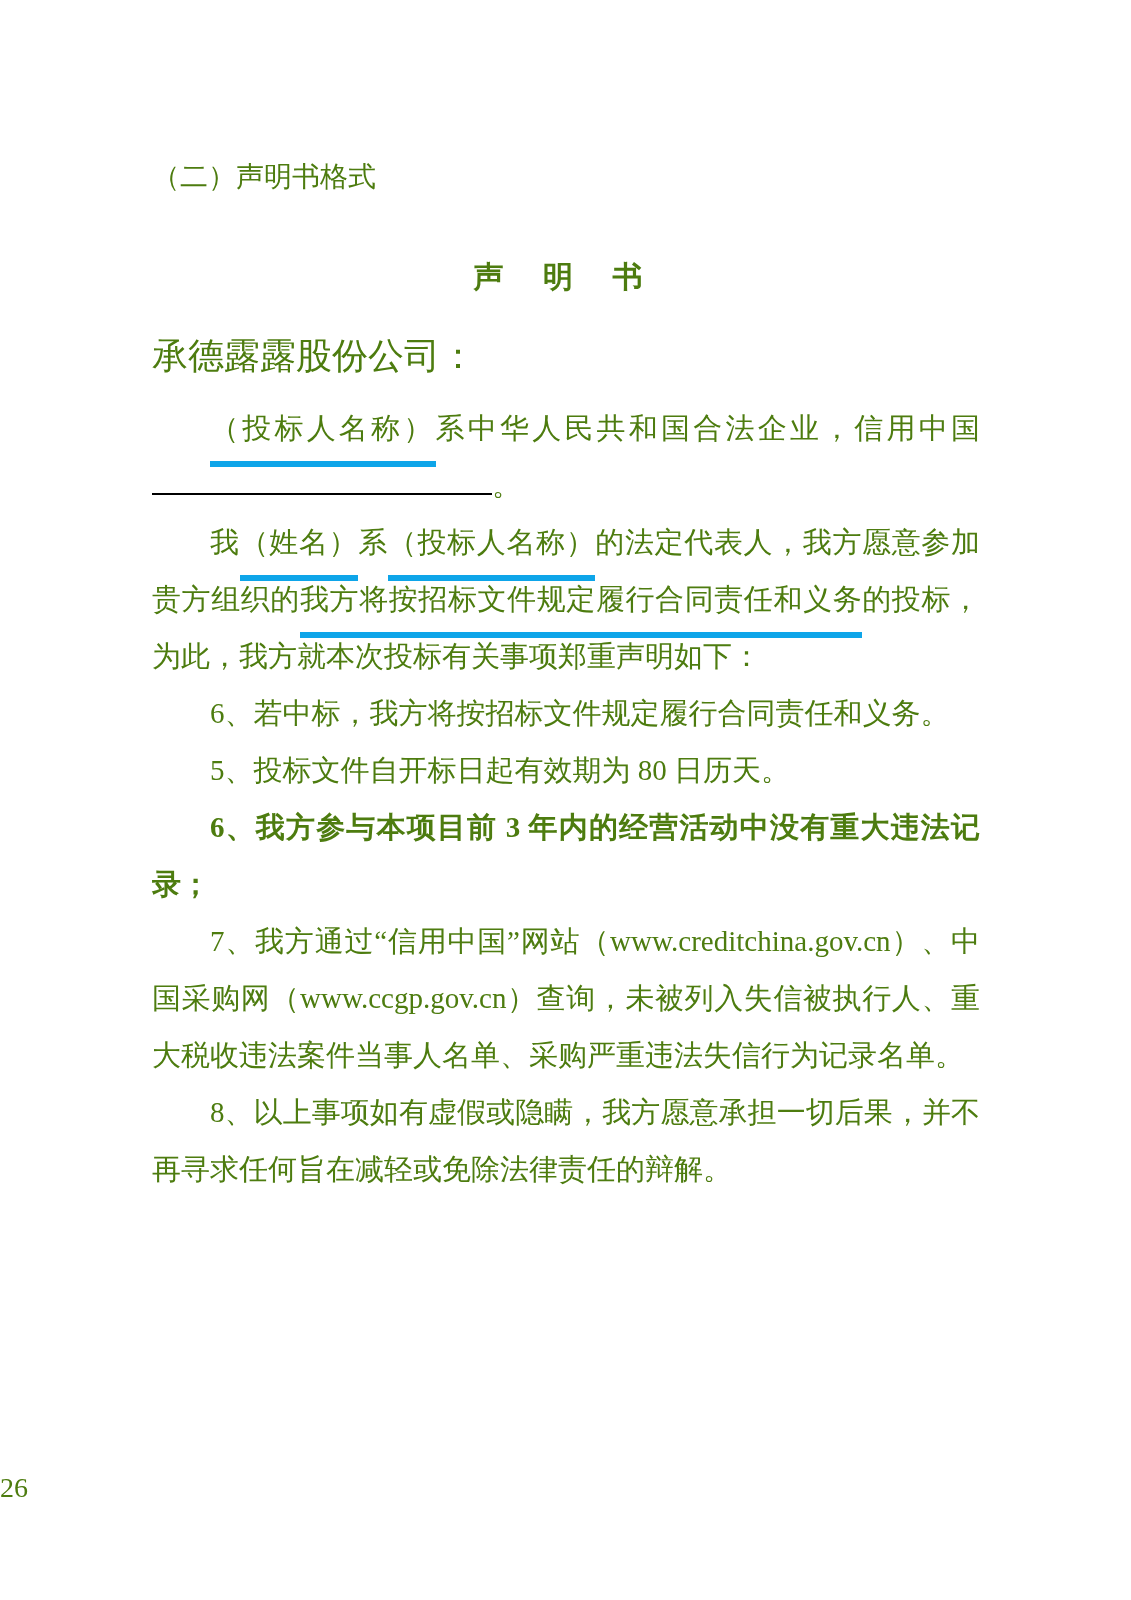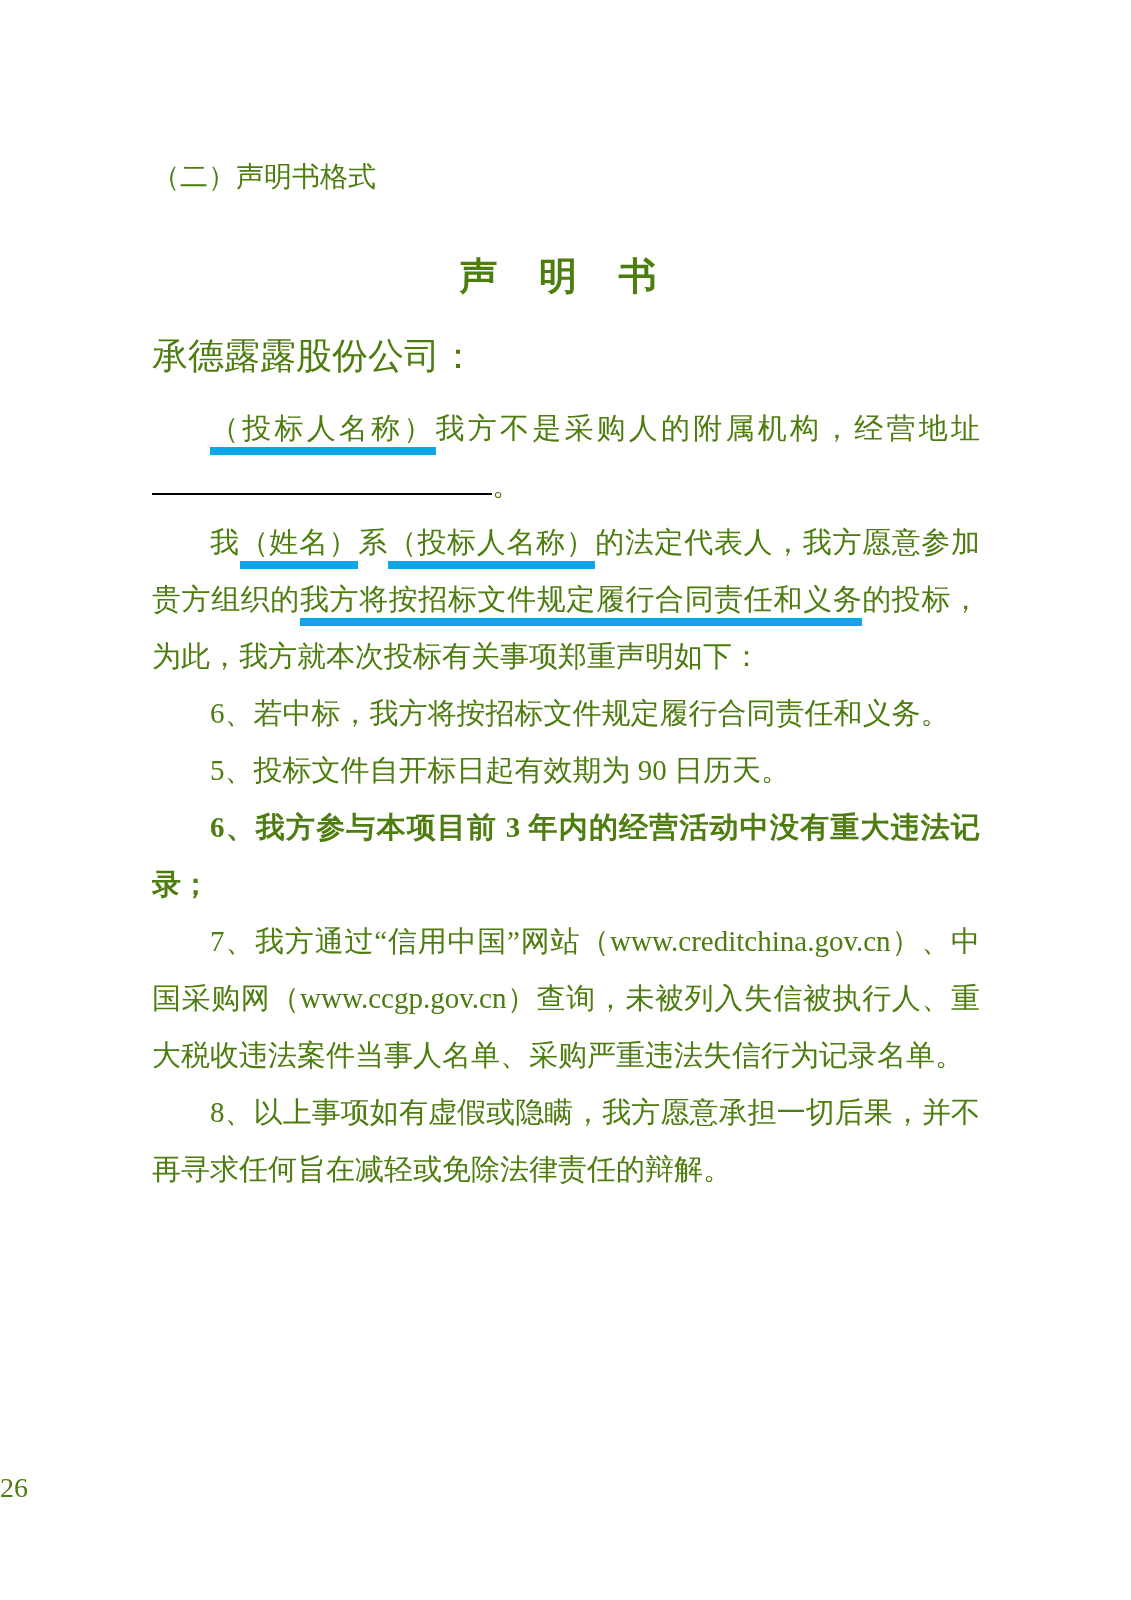--- a/index.html
+++ b/index.html
@@ -15,21 +15,21 @@
     padding: 148px 151px 0 152px;
     overflow: hidden;
   }
   .section-heading {
     font-size: 28px;
     line-height: 57px;
     text-align: left;
     white-space: nowrap;
   }
   .doc-title {
-    font-size: 38px;
+    font-size: 30px;
     font-weight: bold;
     line-height: 57px;
     text-align: center;
     letter-spacing: 16px;
     margin-top: 43px;
   }
   .salutation {
     font-size: 36px;
     line-height: 57px;
     margin-top: 23px;
@@ -38,22 +38,22 @@
   .doc-body { margin-top: 15px; }
   .doc-body p.para {
     margin: 0;
     font-size: 29px;
     line-height: 57px;
     text-align: justify;
     text-indent: 2em;
   }
   .doc-body p.para.bold { font-weight: bold; }
   .u {
-    border-bottom: 8px solid #0ea5e9;
-    padding-bottom: 3px;
+    border-bottom: 6px solid #0ea5e9;
+    padding-bottom: 17px;
   }
   .blank {
     display: inline-block;
     width: 340px;
     height: 1em;
     border-bottom: 2px solid #000;
     vertical-align: baseline;
   }
   .page-number {
     position: absolute;
@@ -69,23 +69,23 @@
 <body>
 
 <div class="page">
   <div class="section-heading">（二）声明书格式</div>
 
   <div class="doc-title">声 明 书</div>
 
   <div class="salutation">承德露露股份公司：</div>
 
   <div class="doc-body">
-      <p class="para"><span class="u">（投标人名称）</span><span>我方不是采购人的附属机构，经营地址</span><span class="blank"></span><span>。</span></p>
+      <p class="para"><span class="u">（投标人名称）</span><span>系中华人民共和国合法企业，信用中国</span><span class="blank"></span><span>。</span></p>
       <p class="para"><span>我</span><span class="u">（姓名）</span><span>系</span><span class="u">（投标人名称）</span><span>的法定代表人，我方愿意参加贵方组织的</span><span class="u">我方将按招标文件规定履行合同责任和义务</span><span>的投标，为此，我方就本次投标有关事项郑重声明如下：</span></p>
       <p class="para"><span>6、若中标，我方将按招标文件规定履行合同责任和义务。</span></p>
-      <p class="para"><span>5、投标文件自开标日起有效期为 90 日历天。</span></p>
+      <p class="para"><span>5、投标文件自开标日起有效期为 80 日历天。</span></p>
       <p class="para bold"><span>6、我方参与本项目前 3 年内的经营活动中没有重大违法记录；</span></p>
       <p class="para"><span>7、我方通过“信用中国”网站（www.creditchina.gov.cn）、中国采购网（www.ccgp.gov.cn）查询，未被列入失信被执行人、重大税收违法案件当事人名单、采购严重违法失信行为记录名单。</span></p>
       <p class="para"><span>8、以上事项如有虚假或隐瞒，我方愿意承担一切后果，并不再寻求任何旨在减轻或免除法律责任的辩解。</span></p>
     </div>
 
   <div class="page-number">26</div>
 </div>
 
 </body></html>

